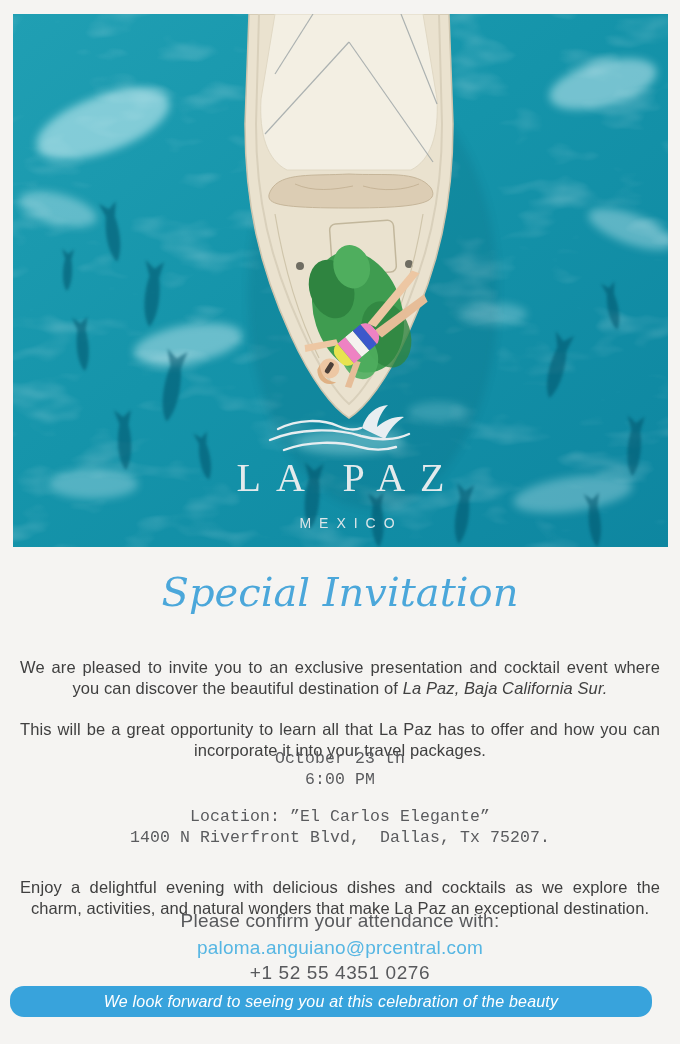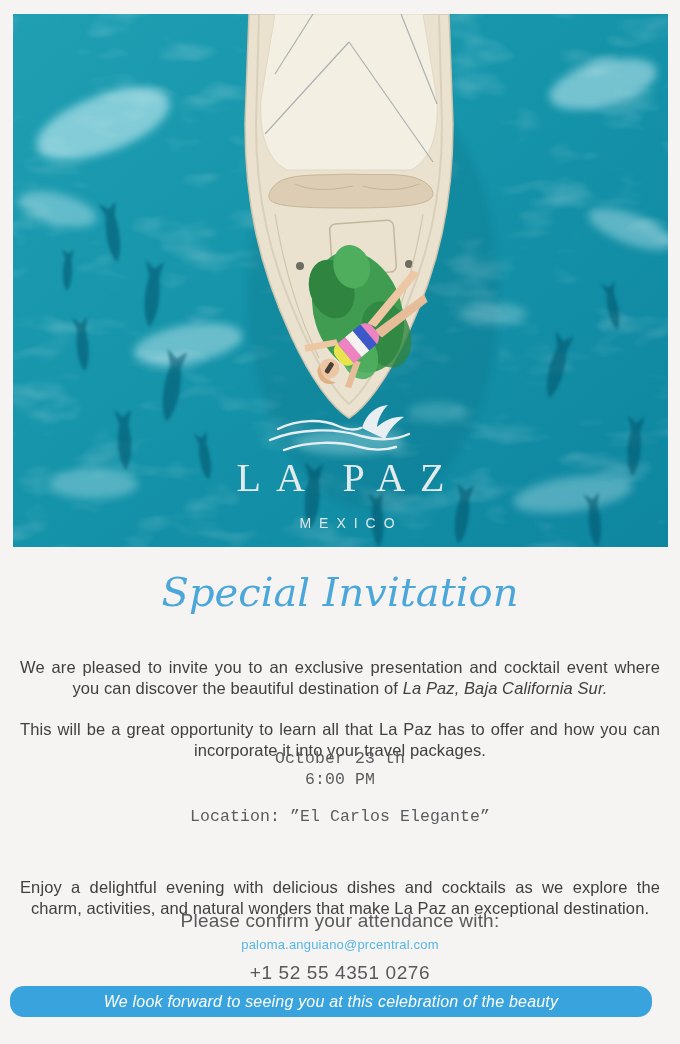--- a/index.html
+++ b/index.html
@@ -45,21 +45,21 @@
   #datetime-block{top:748px;}
   #location-block{top:806px;}
   .loc-line{white-space:pre-wrap;}
   #para-evening{top:860px;}
   .confirm-line{
     position:absolute;top:910px;left:0;right:0;text-align:center;
     font-size:19px;color:#58595c;letter-spacing:0.2px;
   }
   .email-link{
     position:absolute;top:937px;left:0;right:0;display:block;text-align:center;
-    font-size:13px;color:#56b6e3;text-decoration:none;letter-spacing:0.2px;cursor:pointer;
+    font-size:19px;color:#56b6e3;text-decoration:none;letter-spacing:0.2px;cursor:pointer;
   }
   .phone-line{
     position:absolute;top:962px;left:0;right:0;text-align:center;
     font-size:19px;color:#58595c;letter-spacing:0.6px;
   }
 
   
   .banner{
     position:absolute;left:10px;top:986px;width:642px;height:31px;
     background:#38a3dc;border-radius:14px;
@@ -200,20 +200,21 @@
 
   <p class="para" id="para-opportunity">This will be a great opportunity to learn all that La Paz has to offer and how you can incorporate it into your travel packages.</p>
 
   <div class="center-block" id="datetime-block">
     <div>October 23 th</div>
     <div>6:00 PM</div>
   </div>
 
   <div class="center-block" id="location-block">
     <div class="loc-line">Location: ”El Carlos Elegante”</div>
+    <div class="loc-line">1400 N Riverfront Blvd,  Dallas, Tx 75207.</div>
   </div>
 
   <p class="para" id="para-evening">Enjoy a delightful evening with delicious dishes and cocktails as we explore the charm, activities, and natural wonders that make La Paz an exceptional destination.</p>
 
   <div class="confirm-line">Please confirm your attendance with:</div>
 
   <a class="email-link">paloma.anguiano@prcentral.com</a>
 
   <div class="phone-line">+1 52 55 4351 0276</div>
 

